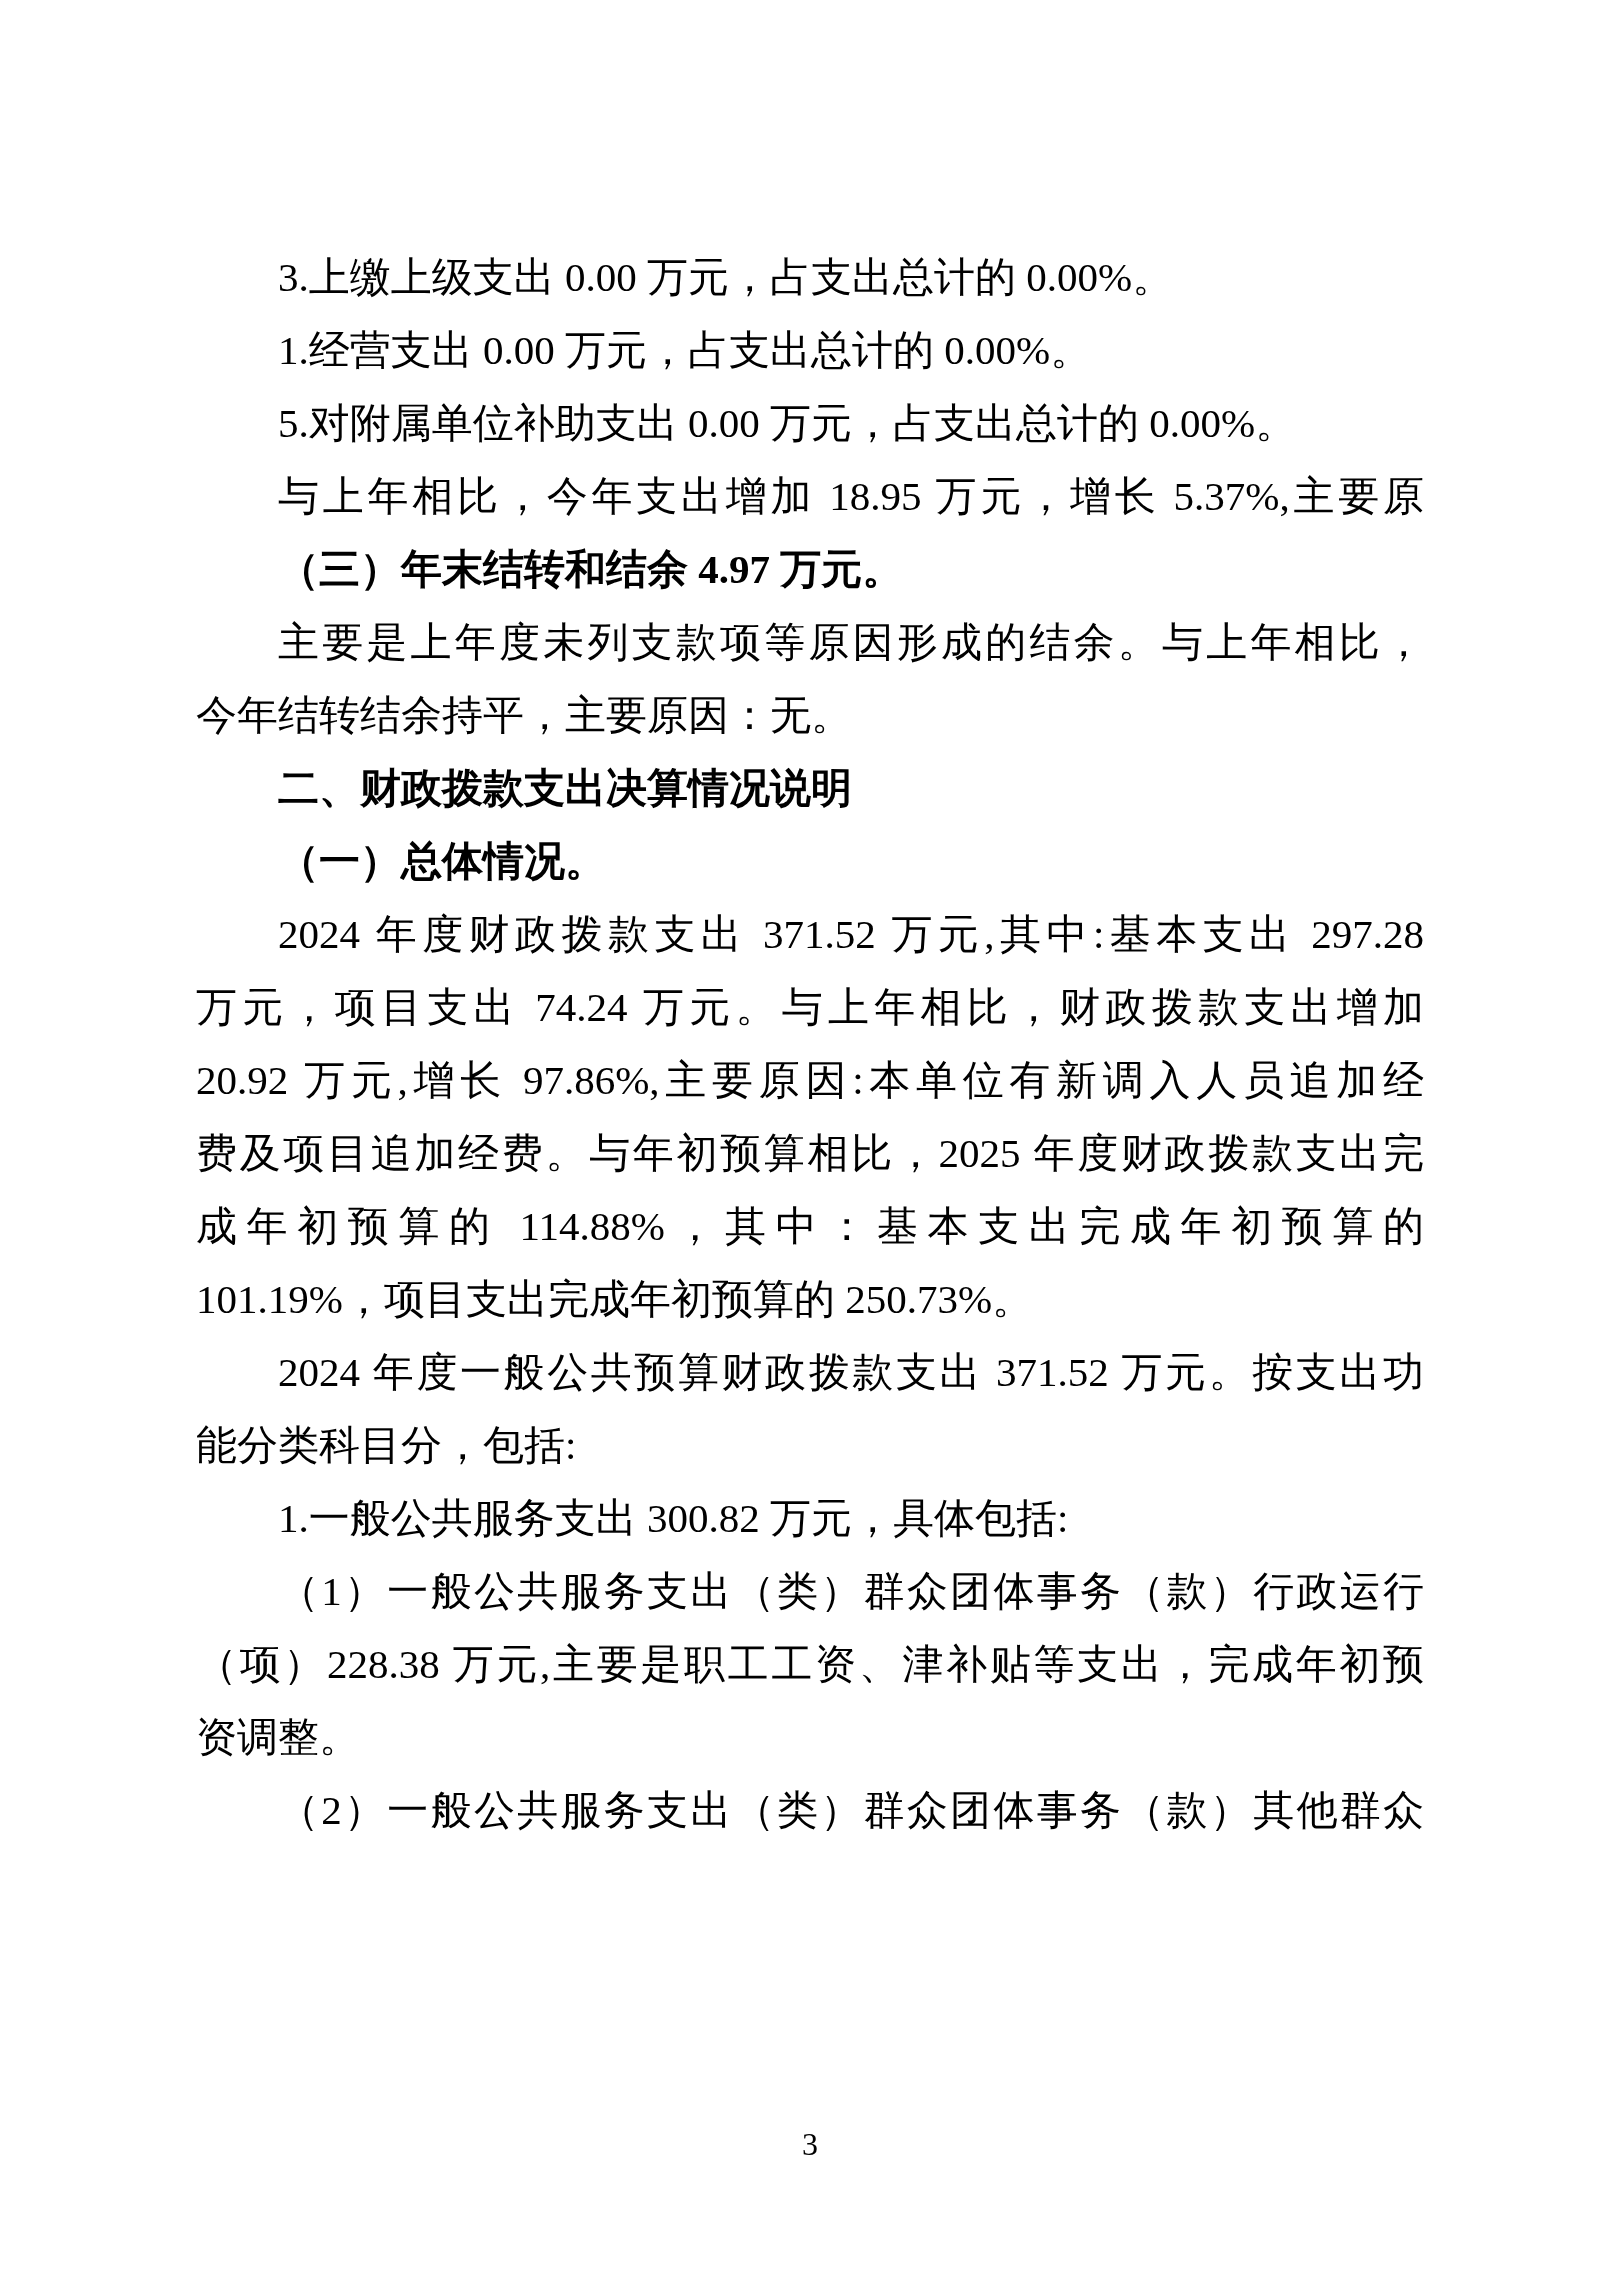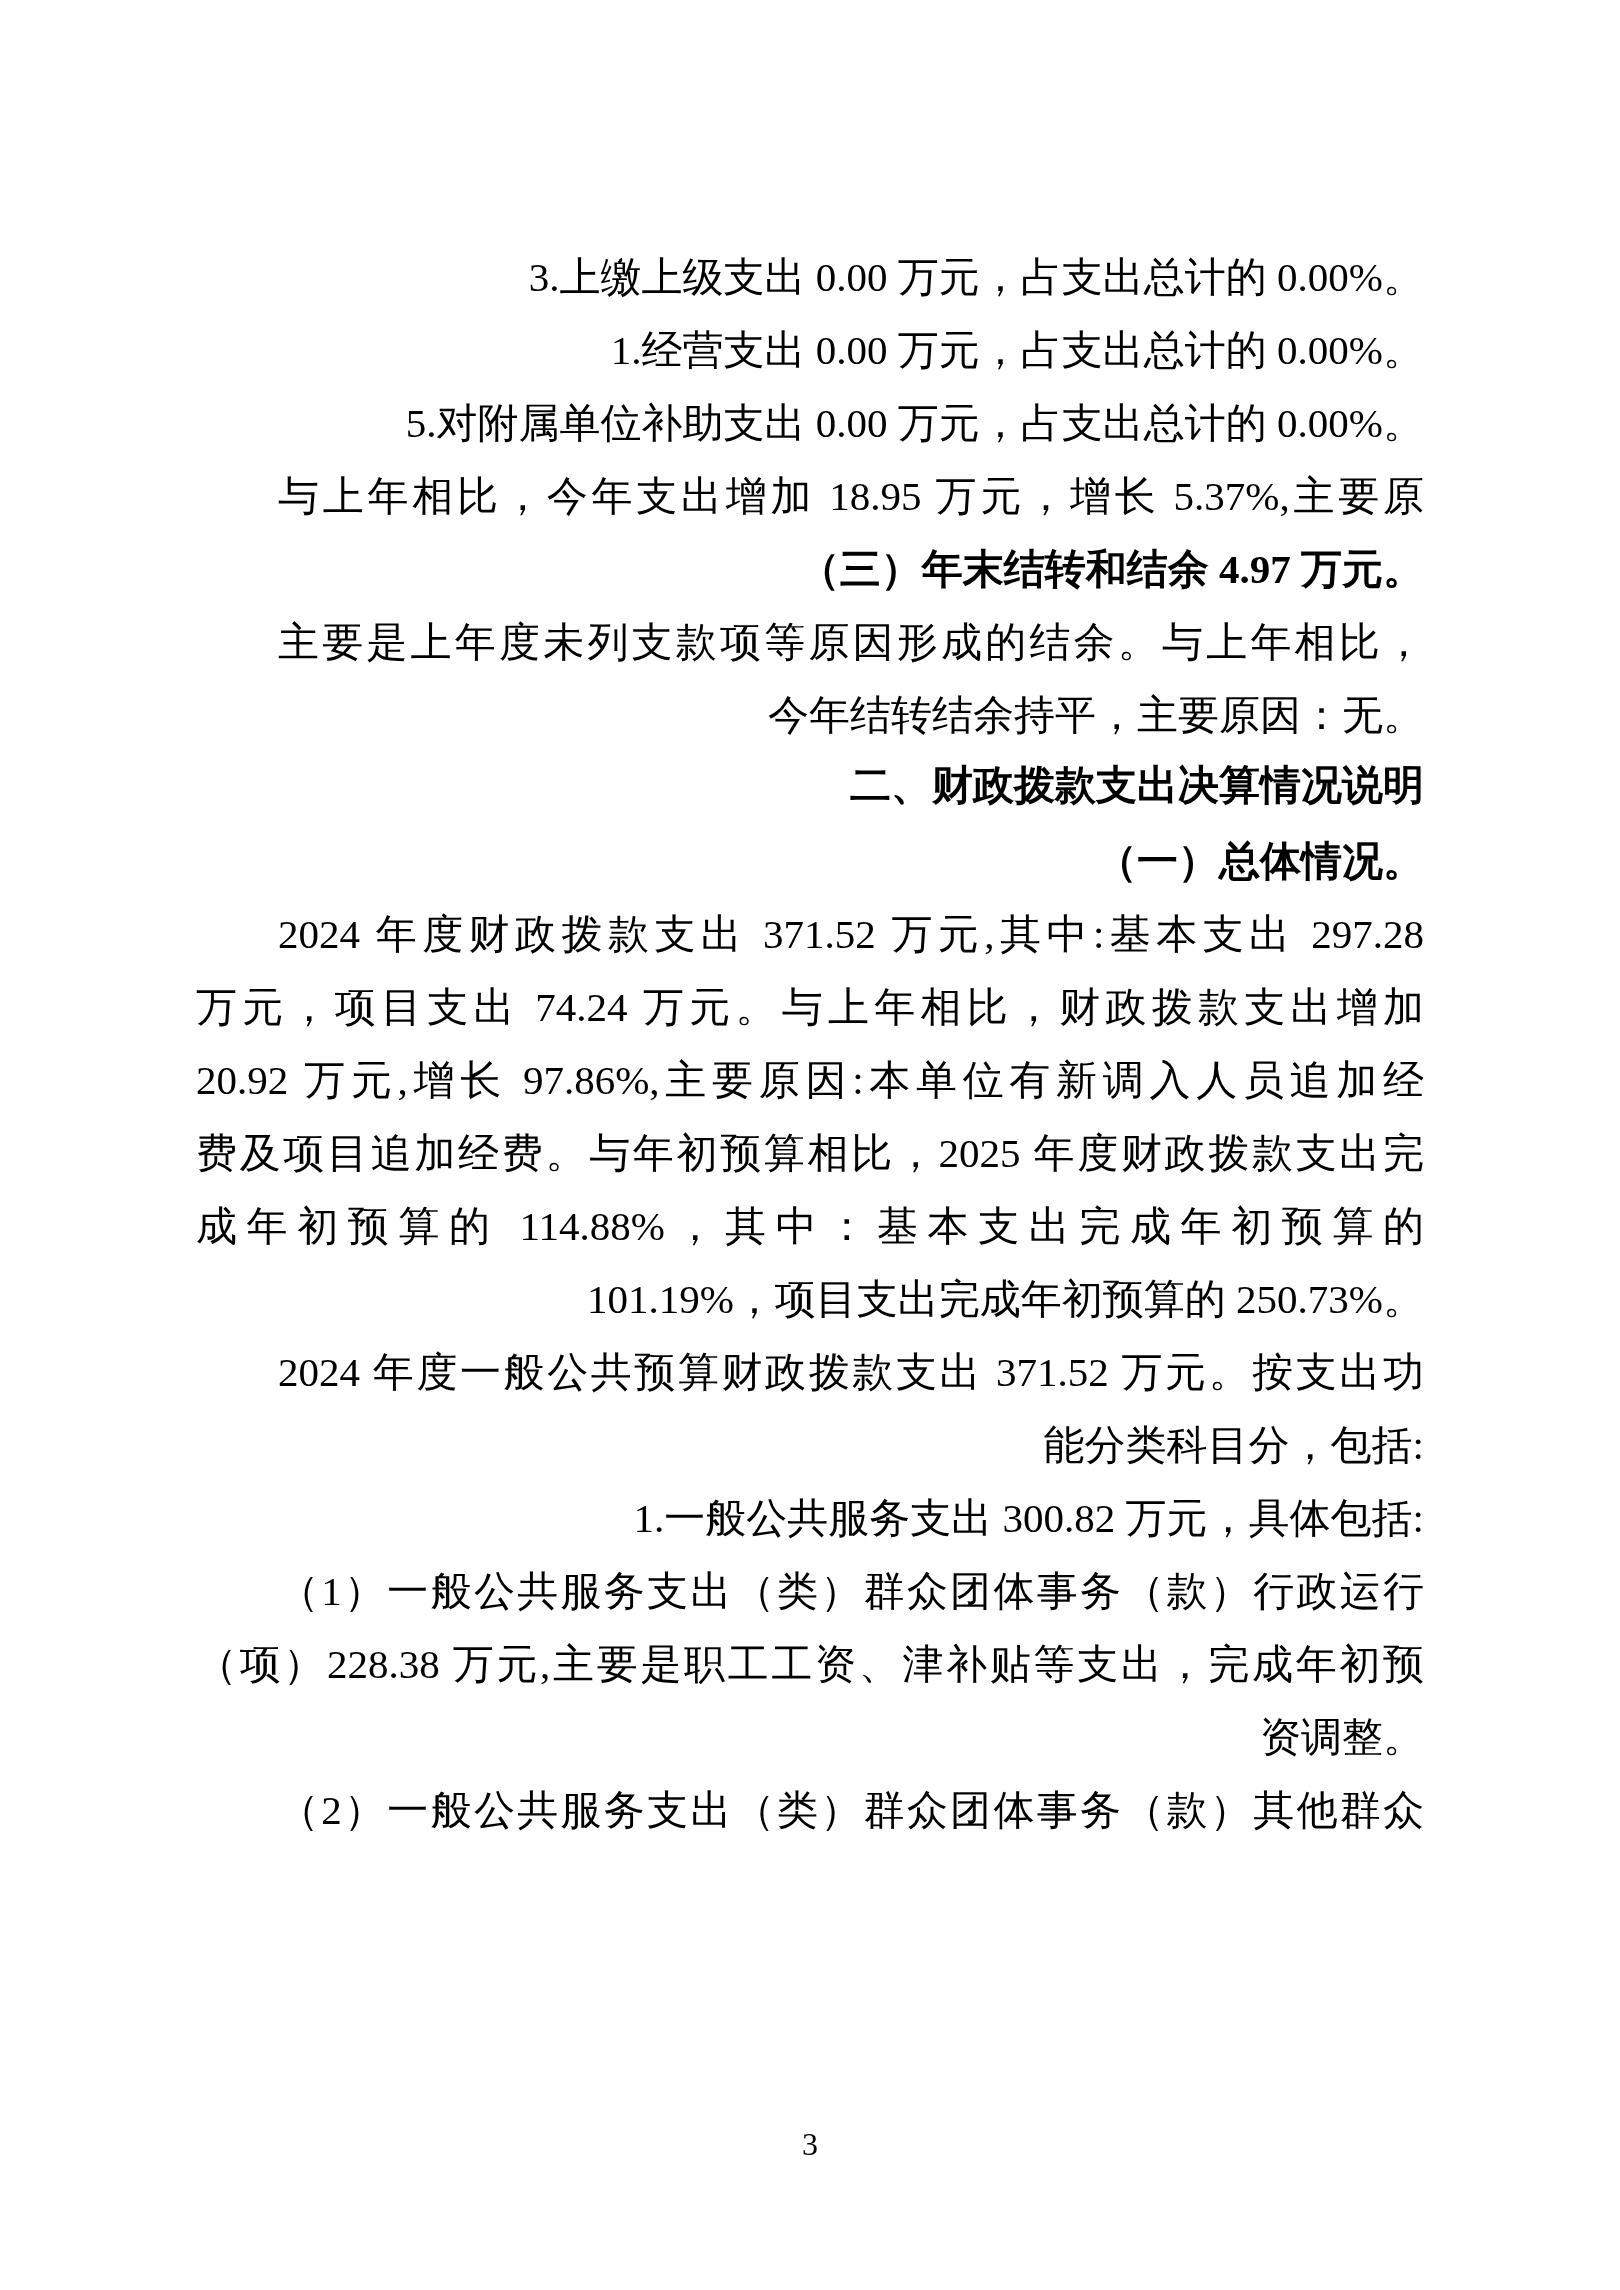--- a/index.html
+++ b/index.html
@@ -20,34 +20,34 @@
     position: absolute;
     left: 196px;
     top: 241px;
     width: 1228px;
     font-size: 41px;
   }
   .line {
     line-height: 73px;
     height: 73px;
     white-space: normal;
-    text-align: right;
+    text-align: left;
   }
   .indent {
     text-indent: 82px;
   }
   .fill {
     text-align: justify;
     text-align-last: justify;
   }
   .bold {
     font-weight: 700;
   }
   .hei {
-    font-family: Liberation Mono, monospace;
+    font-family: Liberation Sans, sans-serif;
     font-weight: 700;
   }
   .page-number {
     position: absolute;
     left: 0;
     top: 2125px;
     width: 1620px;
     text-align: center;
     font-size: 32px;
     line-height: 39px;

